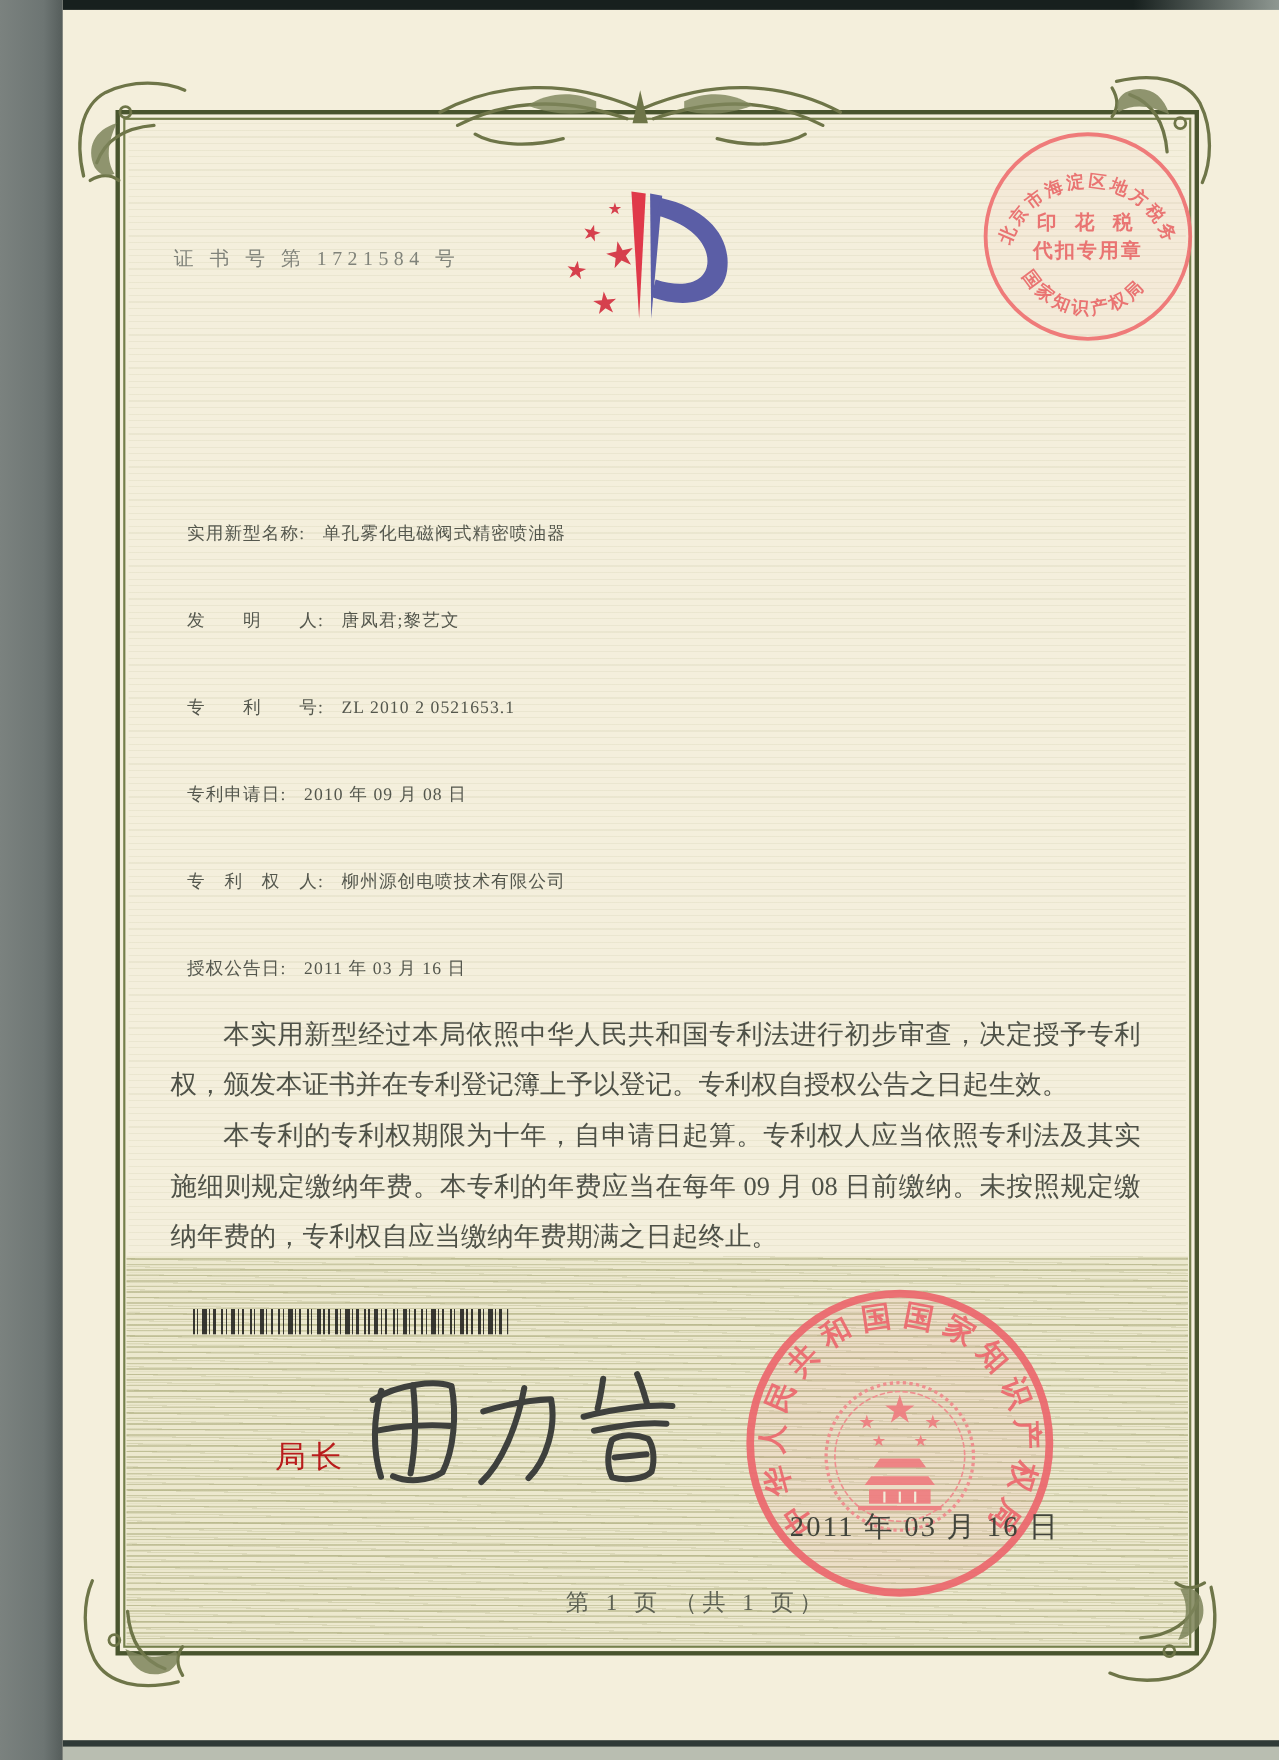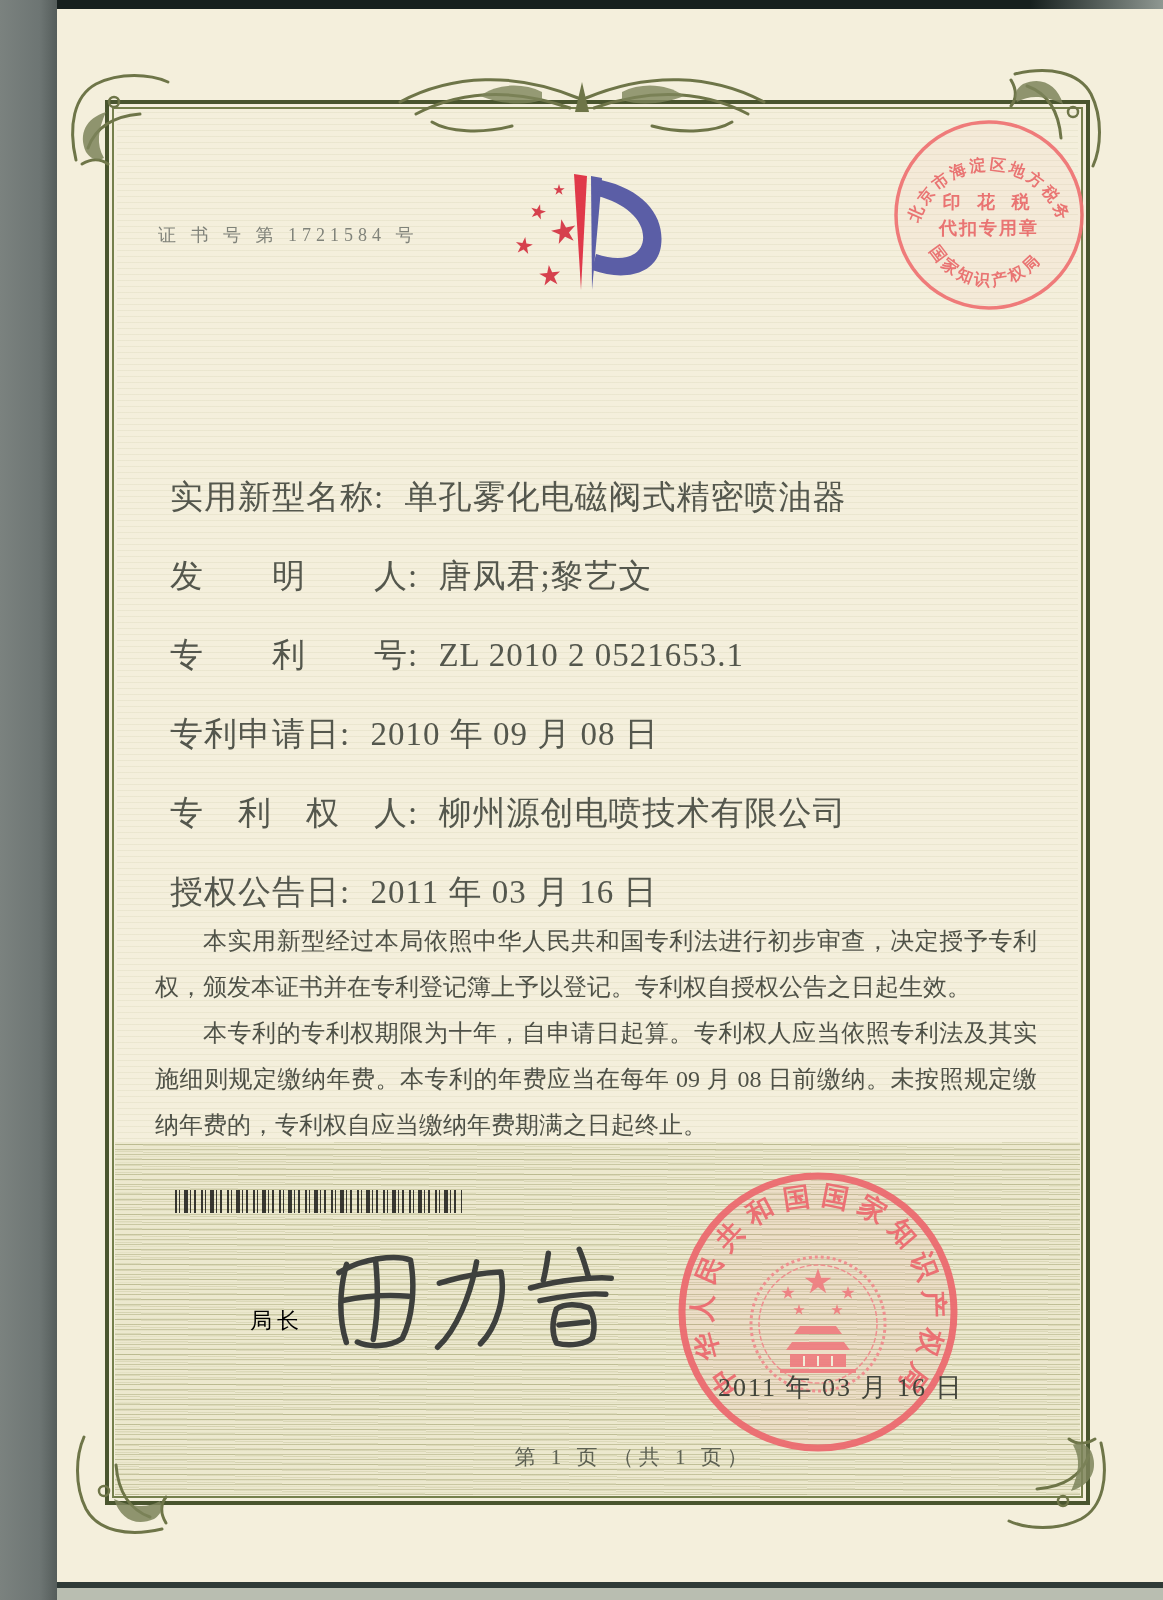--- a/index.html
+++ b/index.html
@@ -17,31 +17,31 @@
      repeating-linear-gradient(0deg,rgba(146,148,92,0.38) 0 1px,rgba(0,0,0,0) 1px 5px),
      repeating-linear-gradient(1.2deg,rgba(146,148,92,0.18) 0 1px,rgba(0,0,0,0) 1px 7px),
      rgba(210,210,160,0.22);}
 
   .cert-number{position:absolute;left:158px;top:180px;font-size:18px;letter-spacing:5px;color:#80837a;margin-top:43px;}
   .logo{position:absolute;left:486px;top:164px;}
   .tax-stamp{position:absolute;left:886px;top:112px;opacity:.92;}
   .main-title{position:absolute;left:105px;top:330px;width:985px;text-align:center;font-size:56px;font-weight:600;letter-spacing:14px;color:#4d5048;}
 
   .fields{position:absolute;left:170px;top:475px;width:880px;}
-  .field-row{height:79px;font-size:33px;color:#54574d;white-space:nowrap;}
+  .field-row{height:79px;font-size:16px;color:#54574d;white-space:nowrap;}
   .field-label{letter-spacing:1px;}
   .field-value{margin-left:12px;letter-spacing:1px;}
 
   .paragraphs{position:absolute;left:155px;top:918px;width:882px;font-size:24px;line-height:46px;color:#4e5147;text-align:justify;}
   .paragraphs p{margin:0;text-indent:2em;}
 
   .barcode{position:absolute;left:175px;top:1190px;width:287px;height:23px;opacity:.88;background:
     repeating-linear-gradient(90deg,#1f1f1d 0 2px,transparent 2px 4px,#1f1f1d 4px 5px,transparent 5px 9px,#1f1f1d 9px 13px,transparent 13px 15px,#1f1f1d 15px 16px,transparent 16px 19px,#1f1f1d 19px 21px,transparent 21px 26px);}
 
-  .director{position:absolute;left:250px;top:1306px;font-size:22px;letter-spacing:5px;color:#000000;font-family:"Liberation Sans","DejaVu Sans",sans-serif;}
+  .director{position:absolute;left:250px;top:1306px;font-size:28px;letter-spacing:5px;color:#b91c1c;font-family:"Liberation Sans","DejaVu Sans",sans-serif;}
   .signature{position:absolute;left:318px;top:1242px;transform:rotate(-2deg);}
 
   .big-seal{position:absolute;left:672px;top:1166px;opacity:.93;}
   .seal-date{position:absolute;left:718px;top:1370px;font-size:26px;letter-spacing:2px;color:#41443b;}
 
   .footer{position:absolute;left:105px;top:1443px;width:985px;text-align:center;font-size:21px;letter-spacing:5px;color:#5d6153;margin-left:36px;}
 
   .flourish{position:absolute;}
   .fl-tl{left:62px;top:60px;}
   .fl-tr{left:1000px;top:60px;transform:rotate(90deg);}

